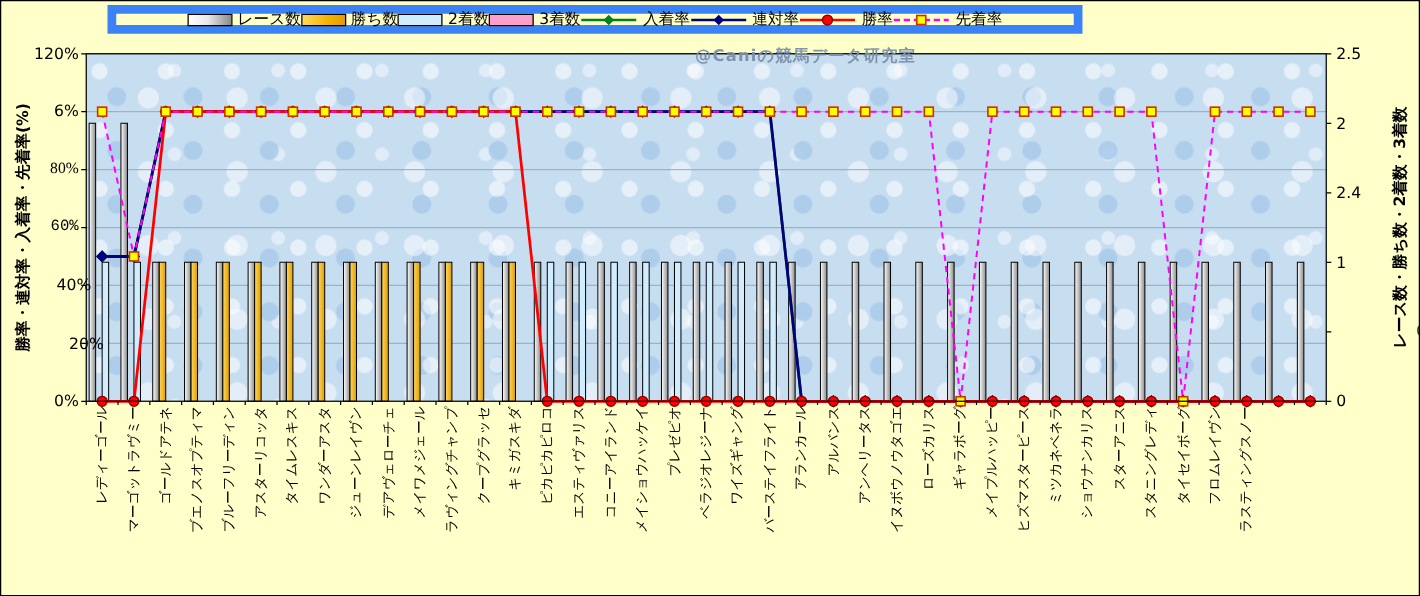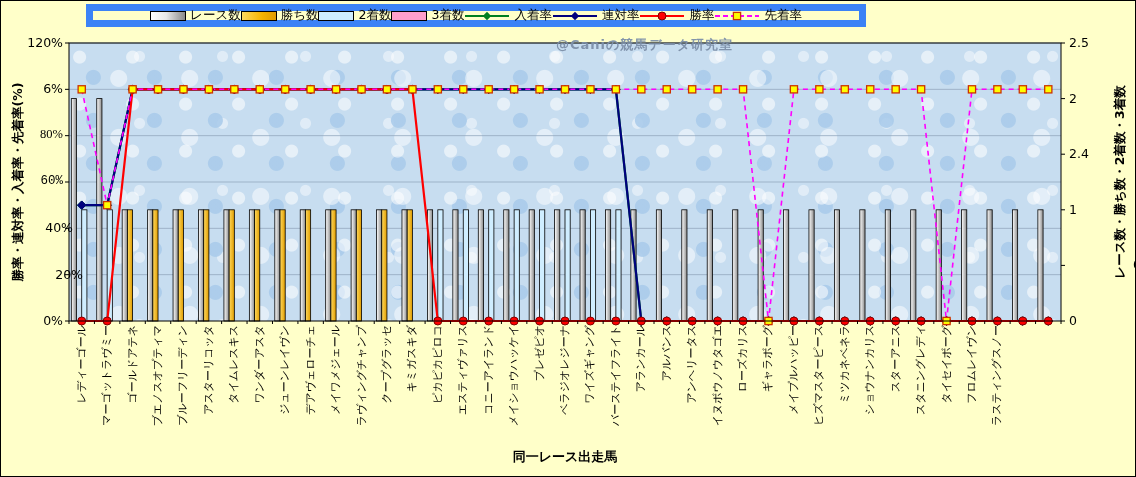--- a/index.html
+++ b/index.html
@@ -379,21 +379,20 @@
         </svg>
         <span class="legend-label">先着率</span>
       </div>
     </div>
 
   <div class="vtitle" id="left-title" style="left:10px;top:181px;">勝率・連対率・入着率・先着率(%)</div>
   <div class="vtitle" id="right-title" style="left:1112px;top:181px;">レース数・勝ち数・2着数・3着数</div>
 
   <div class="watermark">@Caniの競馬データ研究室</div>
 
-  <div class="xtitle">同一レース出走馬</div>
 
   <div id="ticks-left">
       <div class="ticklabel tick-left" style="left: 22px; top: 312px;">0%</div>
       <div class="ticklabel tick-left" style="left: 22px; top: 265.667px; margin-left: 20px;">20%</div>
       <div class="ticklabel tick-left" style="left: 32px; top: 219.333px;">40%</div>
       <div class="ticklabel tick-left" style="left: 22px; top: 173px; font-family: Liberation Mono, monospace;">60%</div>
       <div class="ticklabel tick-left" style="left: 22px; top: 126px; font-family: Liberation Serif, serif;">80%</div>
       <div class="ticklabel tick-left" style="left: 22px; top: 80.3333px;">6%</div>
       <div class="ticklabel tick-left" style="left: 22px; top: 34px;">120%</div>
     </div>

